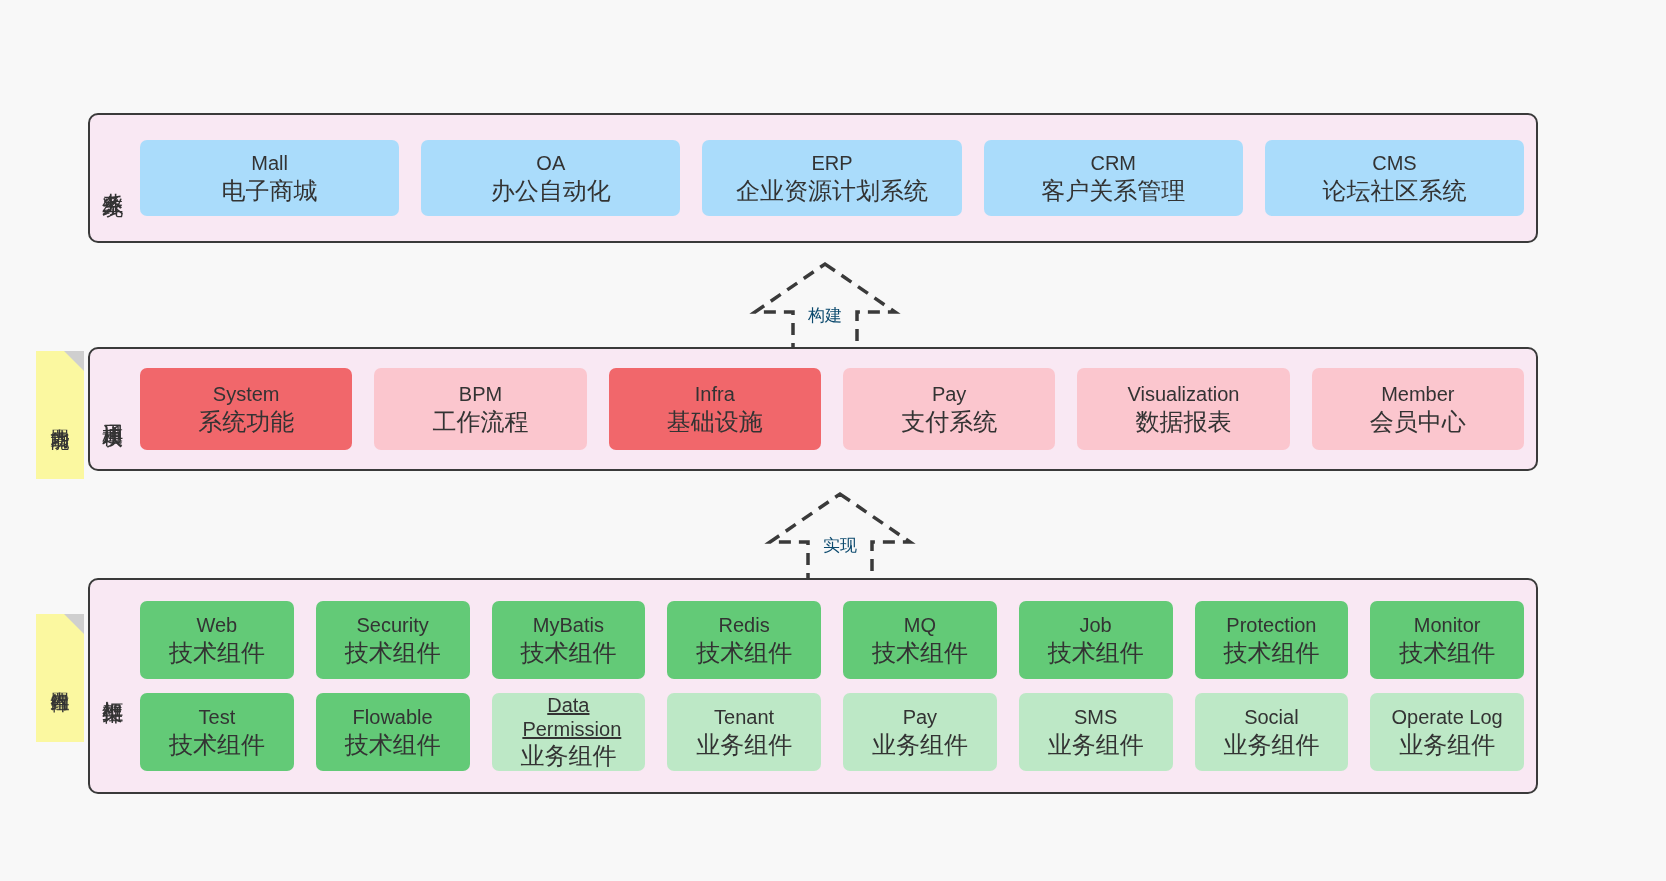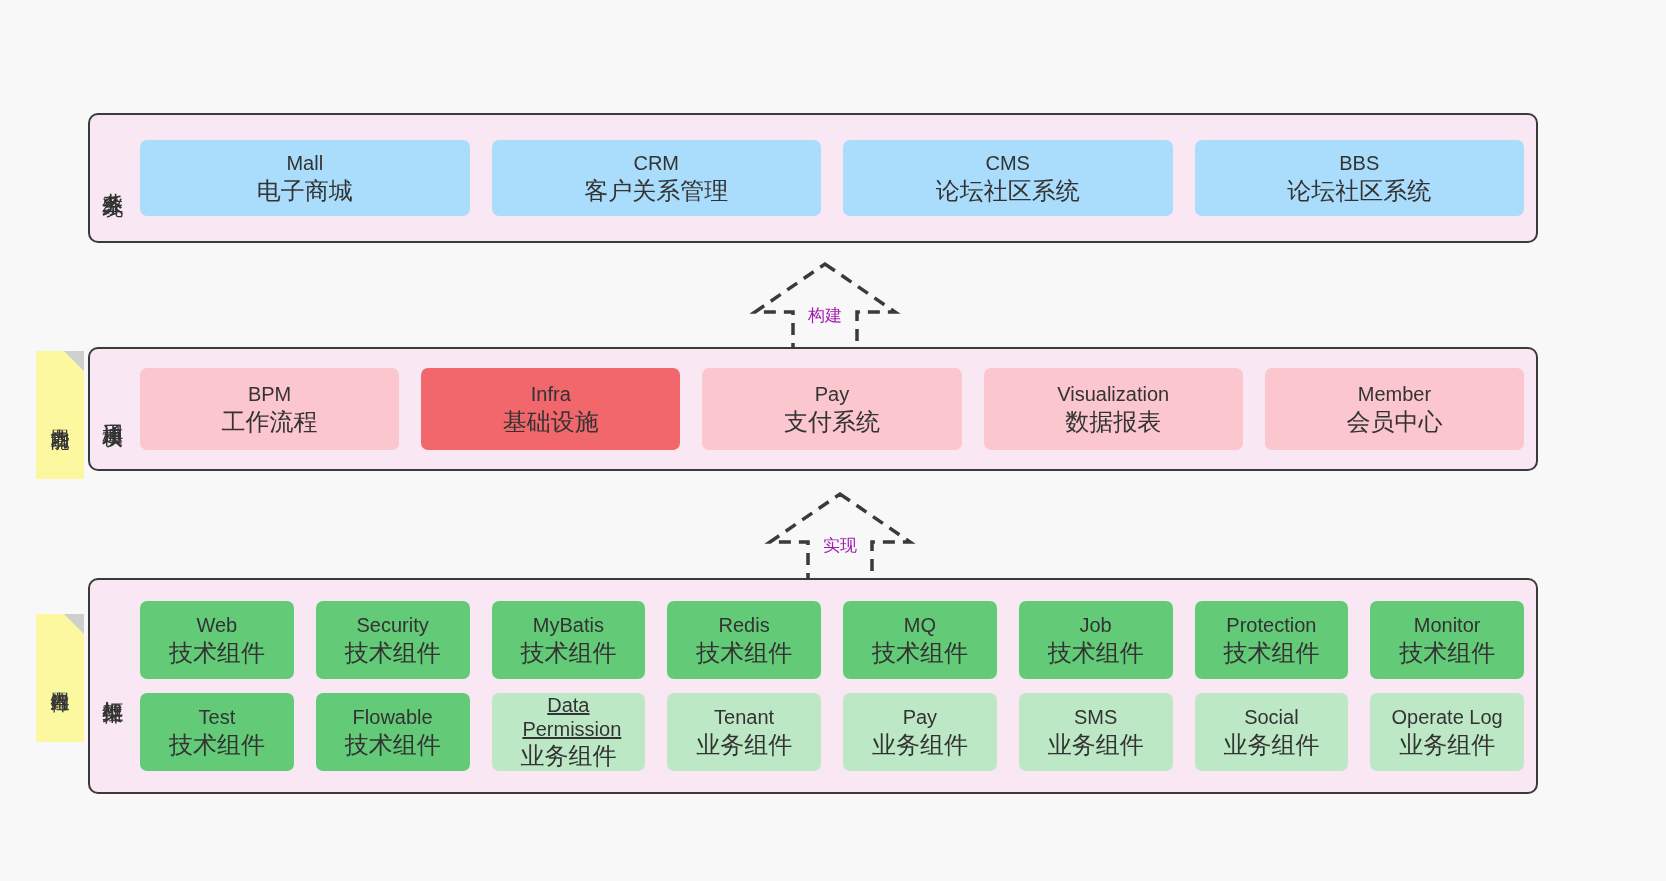--- a/index.html
+++ b/index.html
@@ -136,56 +136,60 @@
     top: 0;
     overflow: visible;
   }
   .gen-arrow .gen-label {
     position: absolute;
     left: 0;
     right: 0;
     bottom: 16px;
     text-align: center;
     font-size: 17px;
-    color: #a21caf;
+    color: #0c4a6e;
     background: transparent;
     font-family: Liberation Mono, monospace;
   }
 </style>
 </head>
 <body>
 
 <div id="canvas">
 
   <div class="layer" id="layer-business" style="left:88px; top:113px; width:1450px; height:130px;">
     <div class="layer-title">业务系统</div>
     <div class="layer-body">
       <div class="row">
 
         <div class="card card-blue">
           <div class="en">Mall</div>
           <div class="cn">电子商城</div>
         </div>
 
-
+        <div class="card card-blue">
+          <div class="en">OA</div>
+          <div class="cn">办公自动化</div>
+        </div>
+
+        <div class="card card-blue">
+          <div class="en">ERP</div>
+          <div class="cn">企业资源计划系统</div>
+        </div>
 
         <div class="card card-blue">
           <div class="en">CRM</div>
           <div class="cn">客户关系管理</div>
         </div>
 
         <div class="card card-blue">
           <div class="en">CMS</div>
           <div class="cn">论坛社区系统</div>
         </div>
 
-        <div class="card card-blue">
-          <div class="en">BBS</div>
-          <div class="cn">论坛社区系统</div>
-        </div>
 
       </div>
     </div>
   </div>
 
   <div class="gen-arrow" style="left:745px; top:258px;">
     <svg width="160" height="95" viewBox="0 0 160 95" fill="none">
       <path d="M80 6 L150 54 L112 54 L112 92 L48 92 L48 54 L10 54 Z" stroke="#3a3a3a" stroke-width="3.5" fill="none" stroke-dasharray="12 8" stroke-linejoin="miter"></path>
     </svg>
     <div class="gen-label" style="bottom:26px;">构建</div>
@@ -193,20 +197,24 @@
 
   <div class="note" style="left:36px; top:351px; height:128px;">
     <span>内置功能</span>
   </div>
 
   <div class="layer" id="layer-common" style="left:88px; top:347px; width:1450px; height:124px;">
     <div class="layer-title">通用模块</div>
     <div class="layer-body">
       <div class="row">
 
+        <div class="card card-red-strong">
+          <div class="en">System</div>
+          <div class="cn">系统功能</div>
+        </div>
 
         <div class="card card-red-light">
           <div class="en">BPM</div>
           <div class="cn">工作流程</div>
         </div>
 
         <div class="card card-red-strong">
           <div class="en">Infra</div>
           <div class="cn">基础设施</div>
         </div>

